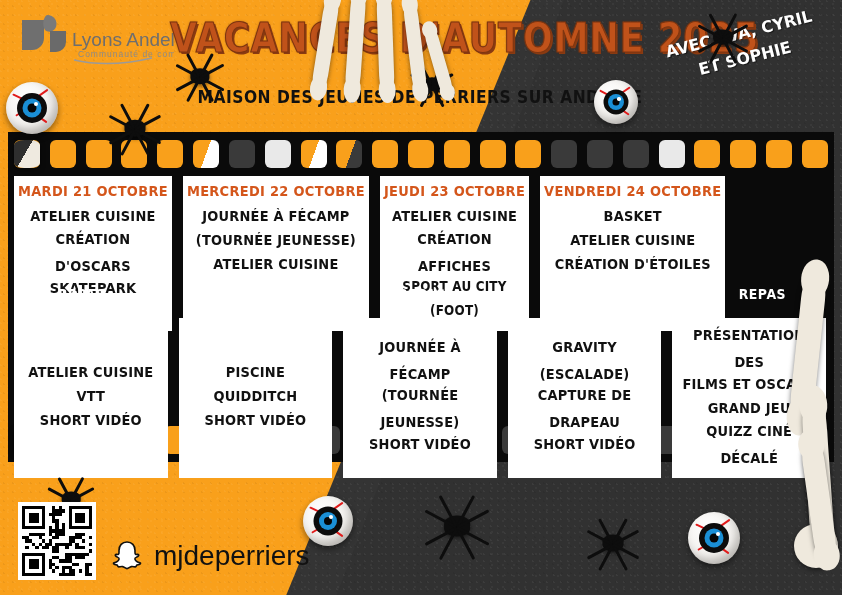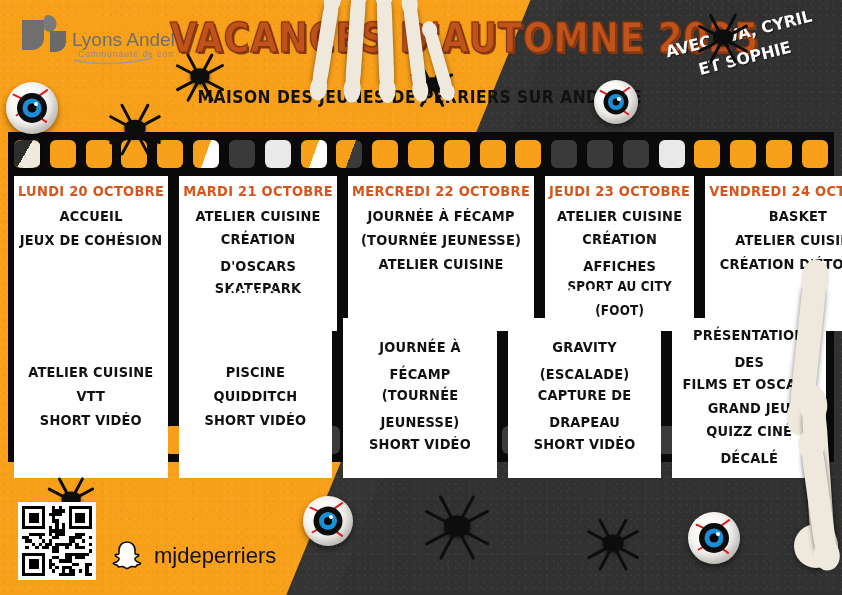--- a/index.html
+++ b/index.html
@@ -150,21 +150,21 @@
   .bone.kn:before{top:-9%;}
   .bone.kn:after{bottom:-9%;}
 
   
   .qr{position:absolute;left:18px;top:502px;width:78px;height:78px;background:#fff;padding:4px;box-sizing:border-box;}
   .qr-inner{width:100%;height:100%;display:grid;grid-template-columns:repeat(21,1fr);grid-template-rows:repeat(21,1fr);}
   .qr-inner i{background:#000;}
   .phone-line{position:absolute;left:112px;top:506px;display:flex;align-items:center;gap:12px;}
   .snap-line{position:absolute;left:110px;top:540px;display:flex;align-items:center;gap:10px;}
   .phone-num{font-weight:bold;font-size:20px;color:#111;transform:scaleY(1.12);letter-spacing:.5px;}
-  .snap-name{font-size:22px;color:#111;font-family:"Liberation Sans", sans-serif;}
+  .snap-name{font-size:28px;color:#111;font-family:"Liberation Sans", sans-serif;}
   .ico{display:block;}
 </style>
 </head>
 <body>
 
 <div id="poster">
 
   <div class="bg-orange"></div>
   <div class="bg-dark"></div>
   <div class="bg-dark2"></div>
@@ -237,25 +237,20 @@
         <div class="perf dark"></div>
         <div class="perf bone"></div>
         <div class="perf dark"></div>
         <div class="perf dark"></div>
         <div class="perf bone"></div>
         <div class="perf dark"></div>
       </div>
   </div>
 
   <div class="grid row1" id="rowMorning">
-      <div class="cell">
-        <div class="day">LUNDI 20 OCTOBRE</div>
-        <div class="act">ACCUEIL</div>
-        <div class="act">JEUX DE COHÉSION</div>
-      </div>
       <div class="cell">
         <div class="day">MARDI 21 OCTOBRE</div>
         <div class="act">ATELIER CUISINE</div>
         <div class="act">CRÉATION D'OSCARS</div>
         <div class="act">SKATEPARK</div>
       </div>
       <div class="cell">
         <div class="day">MERCREDI 22 OCTOBRE</div>
         <div class="act">JOURNÉE À FÉCAMP</div>
         <div class="act">(TOURNÉE JEUNESSE)</div>

